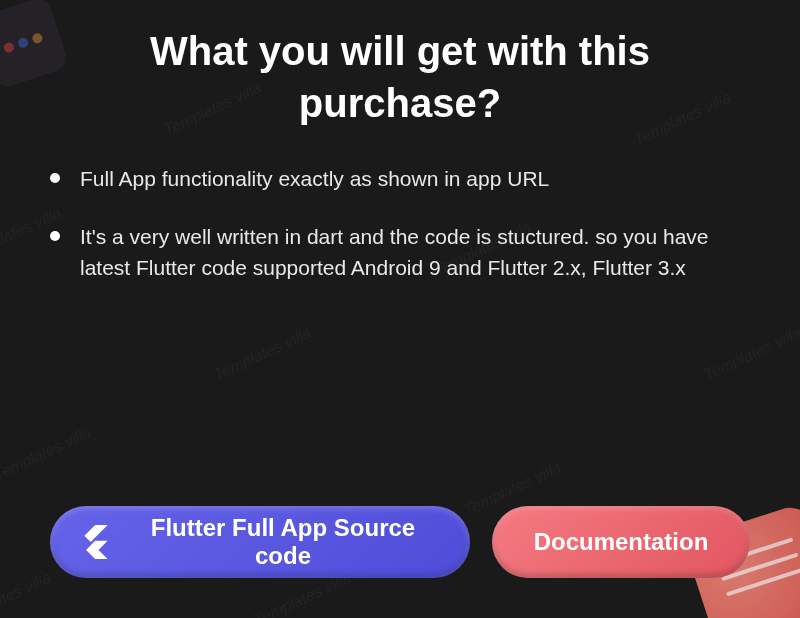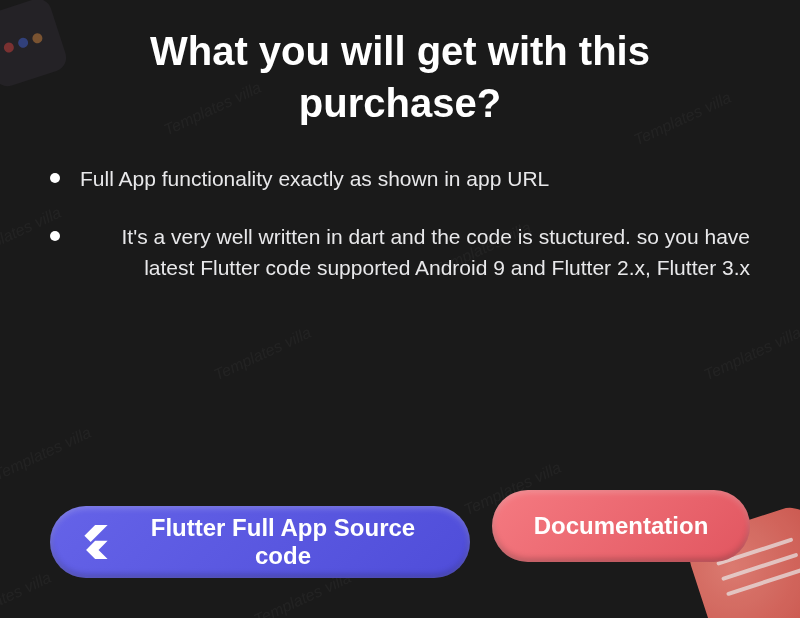--- a/index.html
+++ b/index.html
@@ -87,21 +87,20 @@
       margin-bottom: 35px;
     }
     .list {
       list-style: none;
       flex: 1;
     }
     .list-item {
       display: flex;
       align-items: flex-start;
       margin-bottom: 28px;
-      text-align: right;
     }
     .bullet {
       width: 10px;
       height: 10px;
       background: #ffffff;
       border-radius: 50%;
       margin-top: 9px;
       margin-right: 20px;
       flex-shrink: 0;
     }
@@ -129,21 +128,20 @@
       color: #ffffff;
       border: none;
       cursor: pointer;
       box-shadow: inset 0 2px 6px rgba(255,255,255,0.25), inset 0 -3px 6px rgba(0,0,0,0.25);
     }
     .btn-primary {
       background: linear-gradient(135deg, #6563e8, #4f4dd9);
       flex: 1;
       gap: 18px;
       padding: 0 30px;
-      margin-top: 16px;
     }
     .btn-secondary {
       background: linear-gradient(135deg, #f57a81, #e15660);
       width: 258px;
       align-items: center;
     }
     .flutter-icon {
       width: 28px;
       height: 34px;
       flex-shrink: 0;

